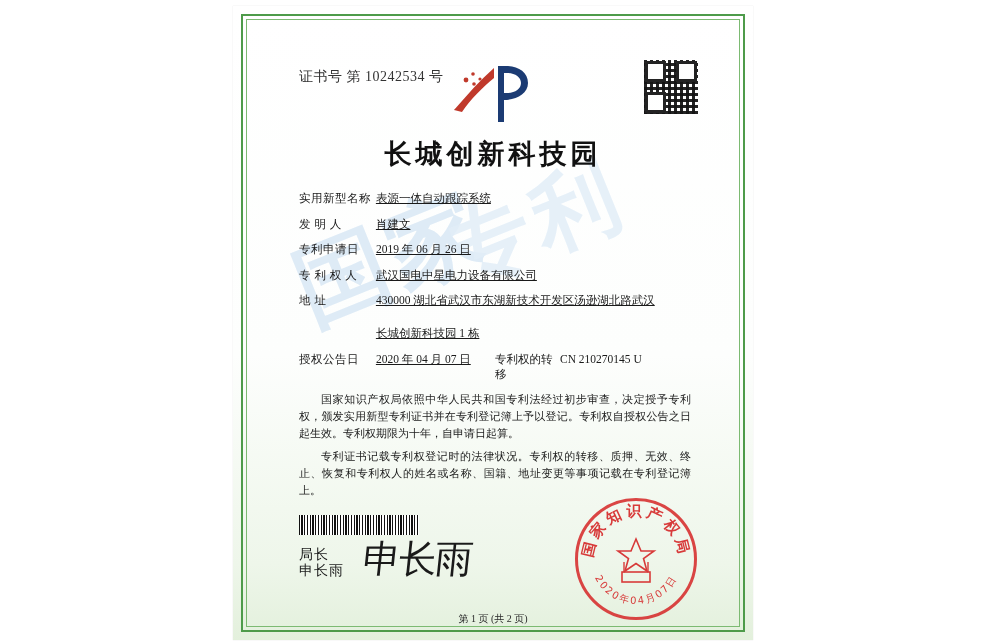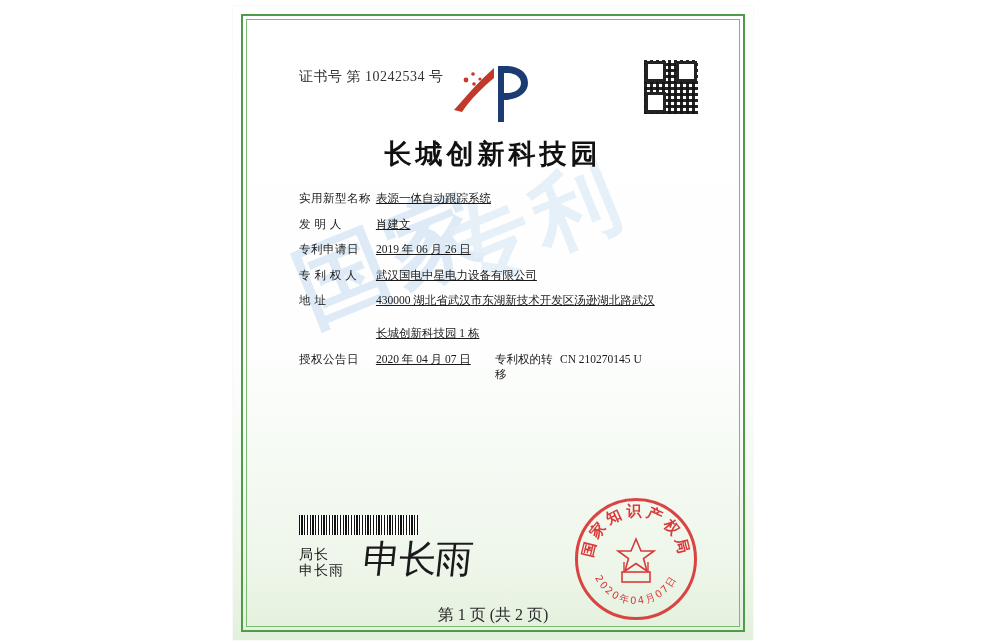--- a/index.html
+++ b/index.html
@@ -245,21 +245,21 @@
     inset: 0;
     color: #d62b2b;
     opacity: 0.92;
   }
   .footer {
     position: absolute;
     left: 0;
     right: 0;
     bottom: 14px;
     text-align: center;
-    font-size: 16px;
+    font-size: 10px;
     color: #2a2a2a;
   }
 </style>
 </head>
 <body>
 
 <div class="page">
   <div class="cert">
 
     <div class="border-outer"></div>
@@ -315,20 +315,24 @@
         </span>
       </div>
       <div class="field split">
         <span class="lbl">授权公告日</span>
         <span class="val">2020 年 04 月 07 日</span>
         <span class="lbl2">专利权的转移</span>
         <span class="val2">CN 210270145 U</span>
       </div>
     </div>
 
+    <div class="paras">
+      <p>国家知识产权局依照中华人民共和国专利法经过初步审查，决定授予专利权，颁发实用新型专利证书并在专利登记簿上予以登记。专利权自授权公告之日起生效。专利权期限为十年，自申请日起算。</p>
+      <p>专利证书记载专利权登记时的法律状况。专利权的转移、质押、无效、终止、恢复和专利权人的姓名或名称、国籍、地址变更等事项记载在专利登记簿上。</p>
+    </div>
 
     <div class="barcode"></div>
 
     <div class="sign-label">
       <div>局长</div>
       <div>申长雨</div>
     </div>
     <div class="signature">申长雨</div>
 
     <div class="seal">

